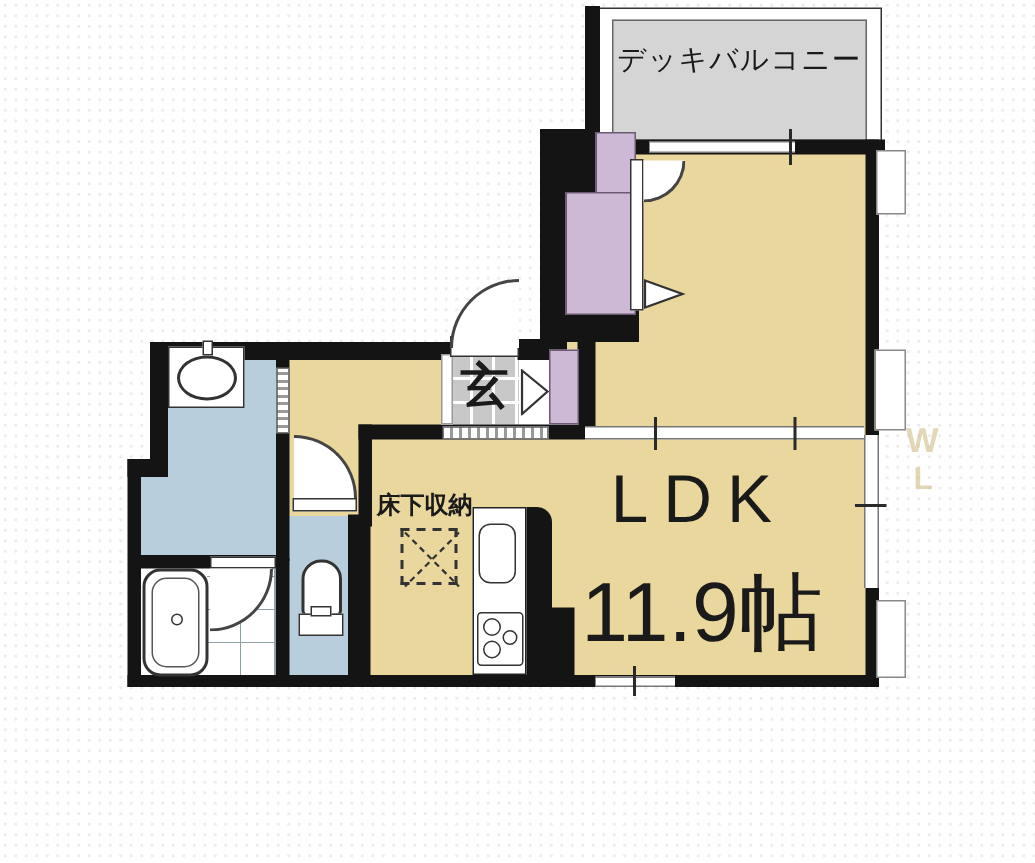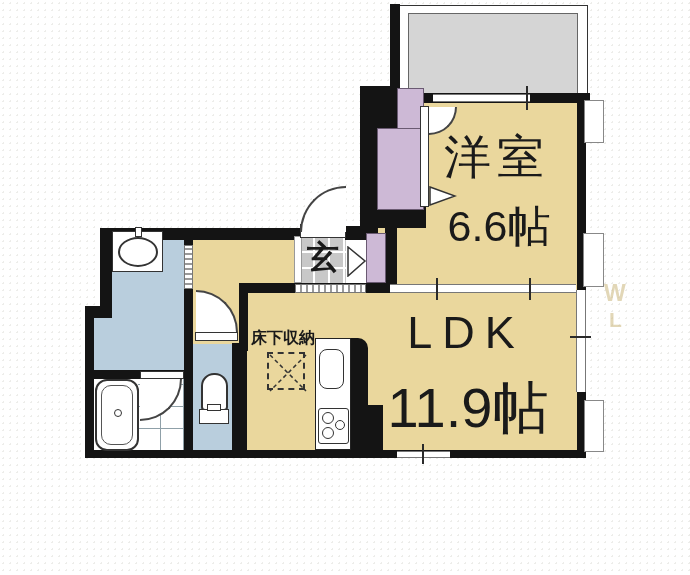--- a/index.html
+++ b/index.html
@@ -130,22 +130,21 @@
   <div class="abs fixture" style="left:335px;top:420px;width:10px;height:10px;border:1.5px solid #333;border-radius:50%;background:#fff;"></div>
   <div class="abs fixture" style="left:322px;top:427px;width:12px;height:12px;border:1.5px solid #333;border-radius:50%;background:#fff;"></div>
 
   <div class="abs fixture" style="left:267px;top:352px;width:38px;height:38px;border:2px dashed #333;">
     <svg width="38" height="38" viewBox="0 0 38 38">
       <line x1="1" y1="1" x2="37" y2="37" stroke="#333" stroke-width="1.5" stroke-dasharray="4 3"></line>
       <line x1="37" y1="1" x2="1" y2="37" stroke="#333" stroke-width="1.5" stroke-dasharray="4 3"></line>
     </svg>
   </div>
 
-  <div class="abs lbl" style="left:408px;top:133px;width:178px;font-size:47px;letter-spacing:6px;">洋室</div>
-  <div class="abs lbl" style="left:408px;top:205px;width:182px;font-size:43px;">6.6帖</div>
+  <div class="abs lbl" style="left:400px;top:31px;width:186px;font-size:19px;letter-spacing:1px;">デッキバルコニー</div>
   <div class="abs lbl" style="left:368px;top:310px;width:196px;font-size:45px;letter-spacing:10px;">LDK</div>
   <div class="abs lbl" style="left:368px;top:380px;width:200px;font-size:56px;">11.9帖</div>
   <div class="abs lbl" style="left:303px;top:241px;width:40px;font-size:32px;font-weight:bold;">玄</div>
   <div class="abs lbl" style="left:245px;top:330px;width:76px;font-size:16px;font-weight:bold;font-family:Liberation Serif, serif;">床下収納</div>
 
   <div class="abs wm" style="left:604px;top:280px;font-size:23px;">W</div>
   <div class="abs wm" style="left:609px;top:308px;font-size:21px;">L</div>
 
 </div>
 

